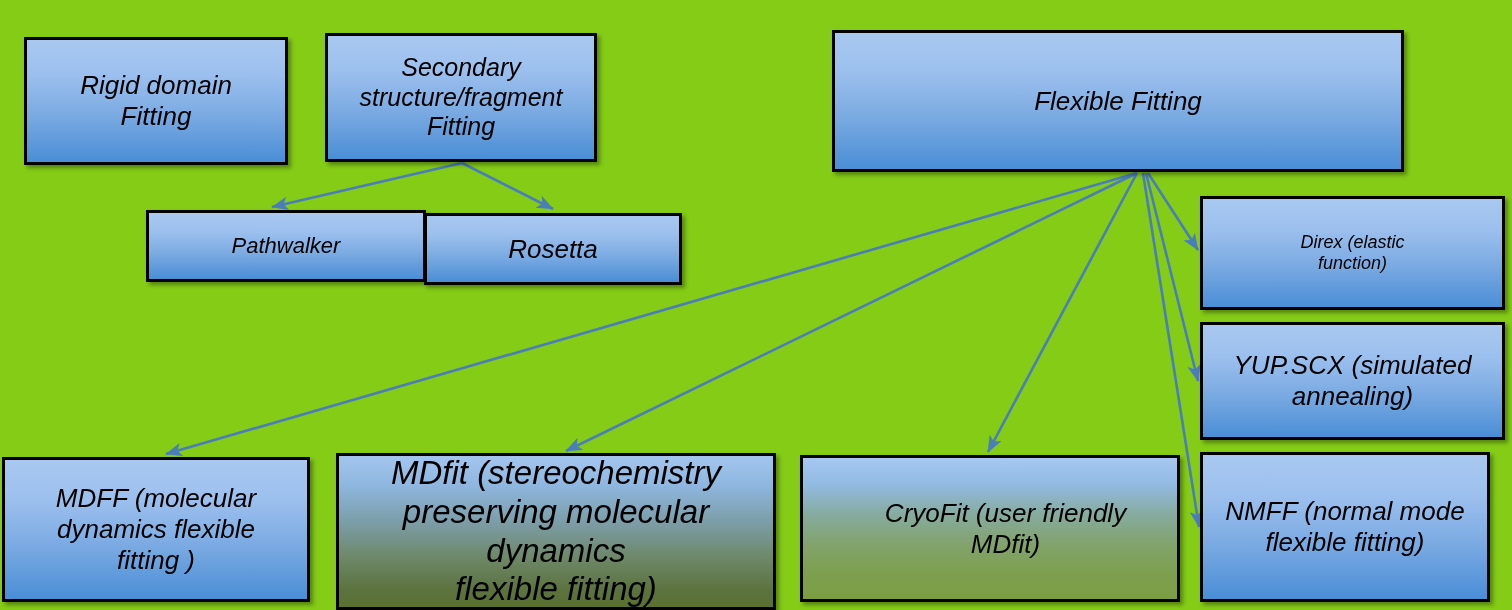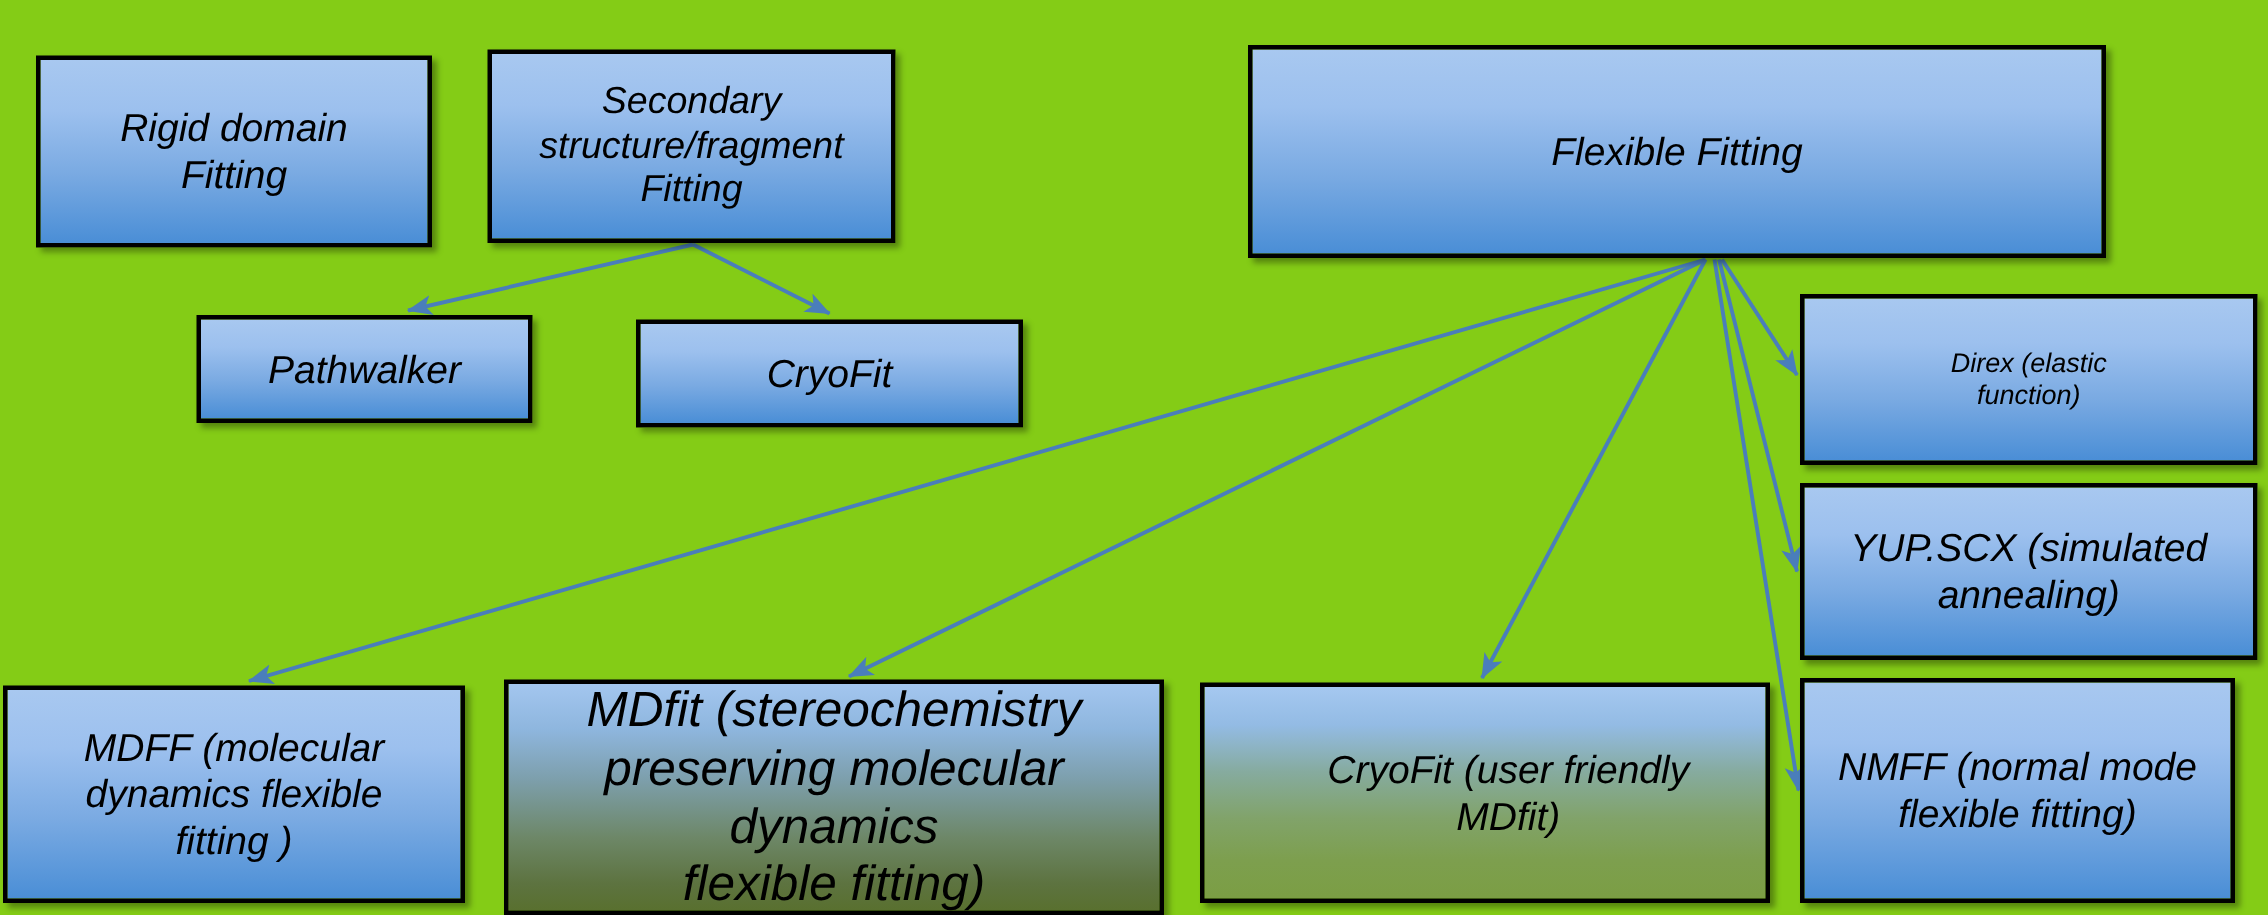--- a/index.html
+++ b/index.html
@@ -87,25 +87,25 @@
 Fitting</span>
       </div>
       <div class="node fill-blue" style="left: 325px; top: 33px; width: 272px; height: 129px; font-size: 25px;">
         <span class="node-label">Secondary
 structure/fragment
 Fitting</span>
       </div>
       <div class="node fill-blue" style="left: 800px; top: 30px; width: 572px; height: 142px; font-size: 26px; margin-left: 32px;">
         <span class="node-label">Flexible Fitting</span>
       </div>
-      <div class="node fill-blue" style="left: 131px; top: 210px; width: 224px; height: 72px; font-size: 26px;">
+      <div class="node fill-blue" style="left: 146px; top: 210px; width: 280px; height: 72px; font-size: 22px;">
         <span class="node-label">Pathwalker</span>
       </div>
       <div class="node fill-blue" style="left: 424px; top: 213px; width: 258px; height: 72px; font-size: 26px;">
-        <span class="node-label">CryoFit</span>
+        <span class="node-label">Rosetta</span>
       </div>
       <div class="node fill-blue" style="left: 1200px; top: 196px; width: 305px; height: 114px; font-size: 18px;">
         <span class="node-label">Direx (elastic
 function)</span>
       </div>
       <div class="node fill-blue" style="left: 1200px; top: 322px; width: 305px; height: 118px; font-size: 26px; justify-content: flex-end;">
         <span class="node-label">YUP.SCX (simulated
 annealing)</span>
       </div>
       <div class="node fill-blue" style="left: 1200px; top: 452px; width: 290px; height: 150px; font-size: 26px;">

